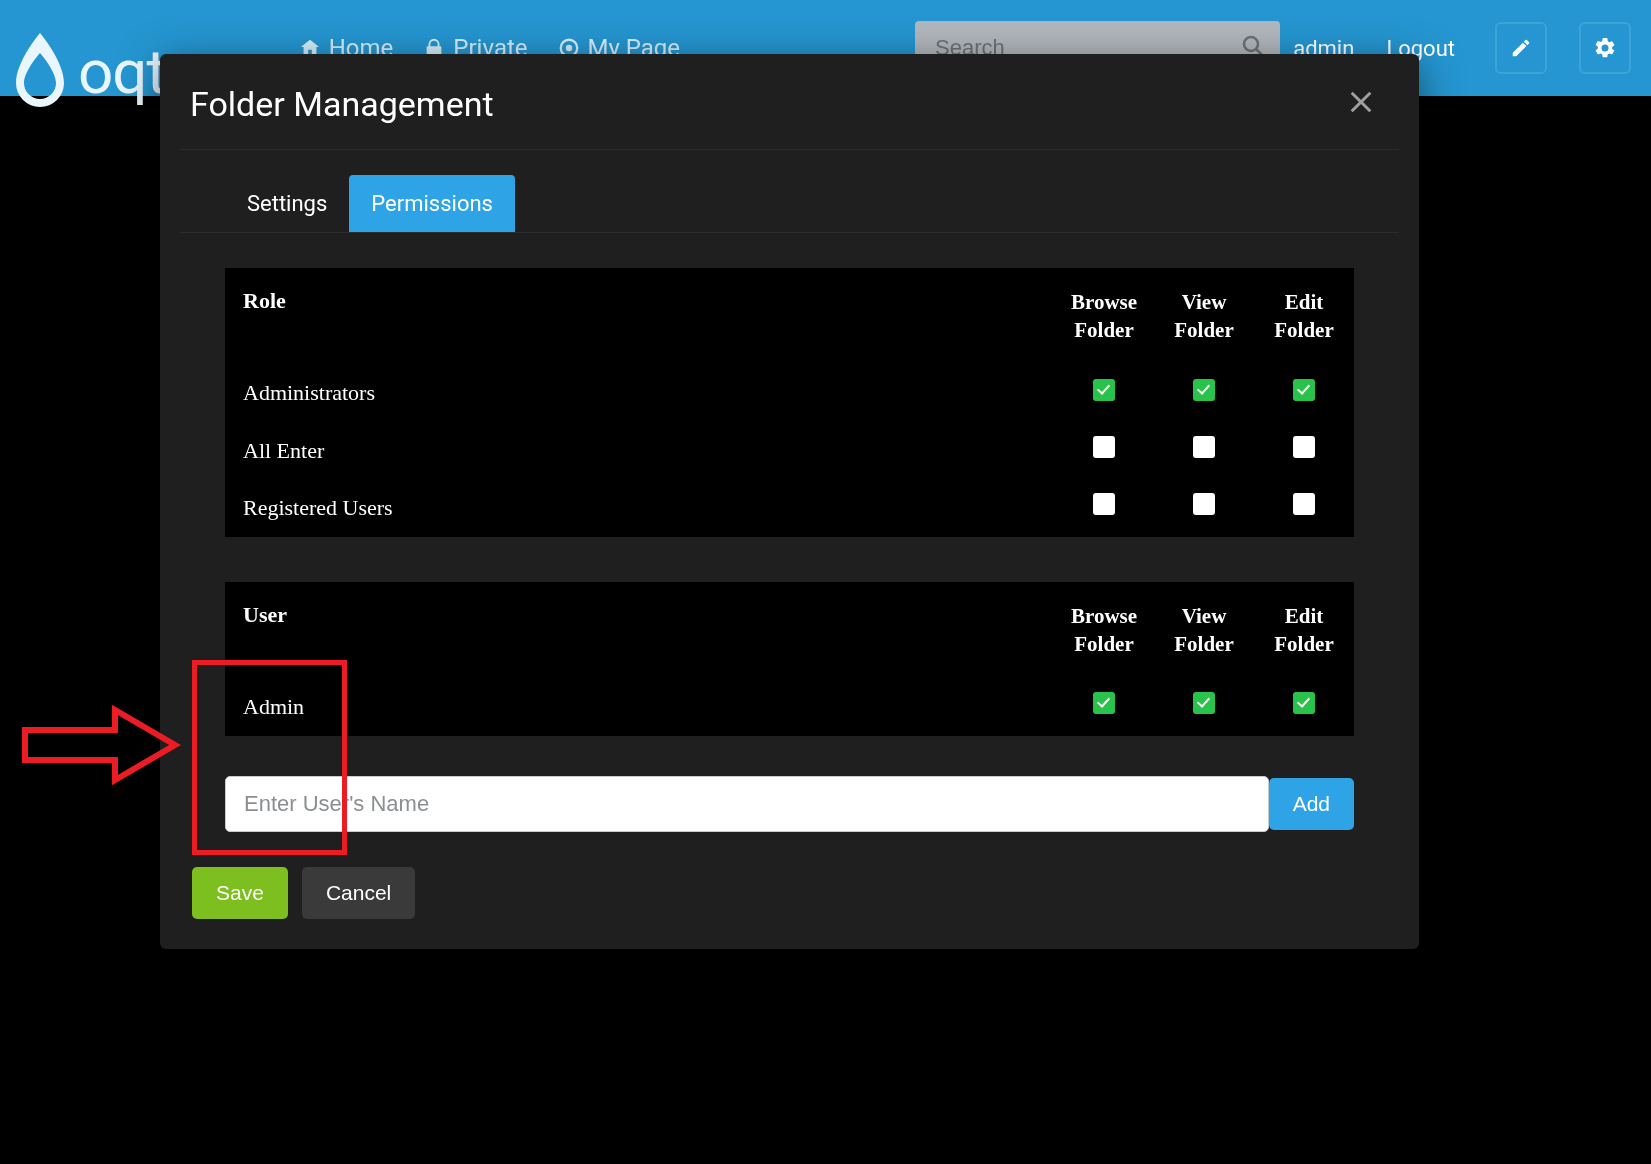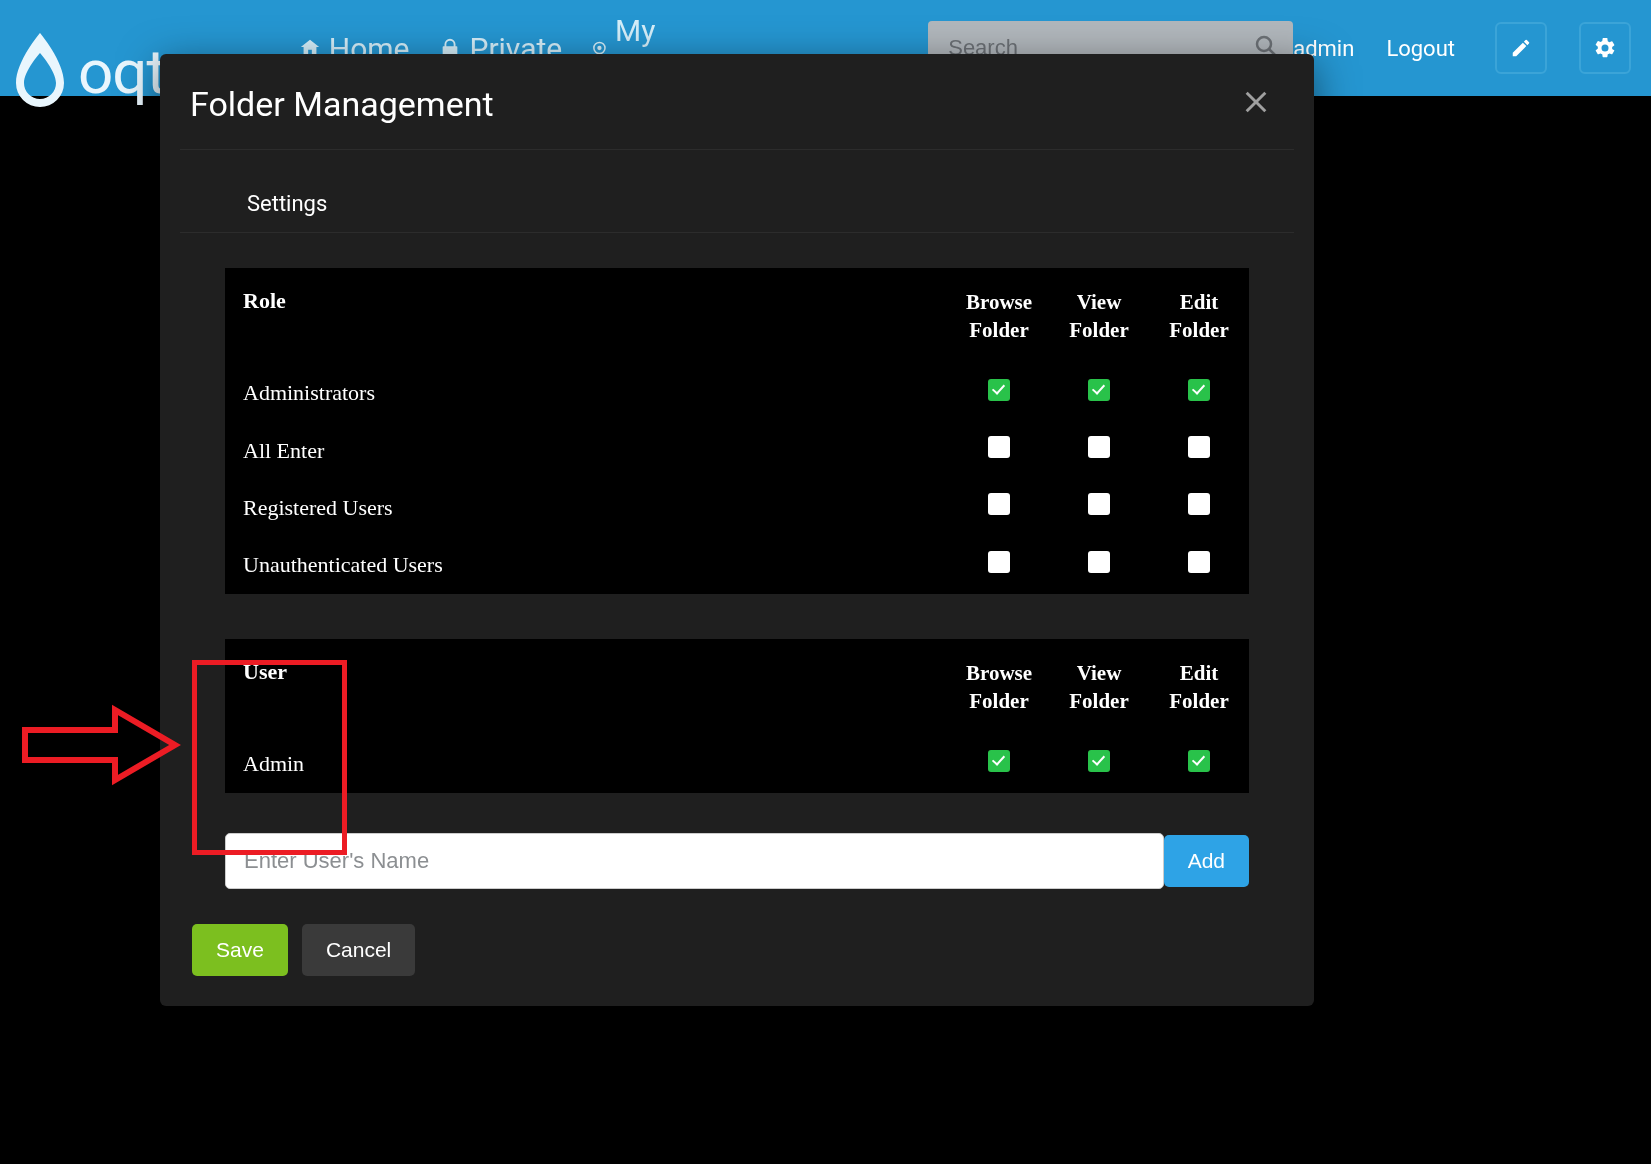--- a/index.html
+++ b/index.html
@@ -33,21 +33,21 @@
     font-weight: 400;
     font-size: 62px;
     letter-spacing: -1px;
     color: #e9f6fd;
     line-height: 1;
   }
   .nav {
     display: flex;
     align-items: center;
     gap: 30px;
-    font-size: 30px;
+    font-size: 24px;
     color: #d5eef9;
   }
   .nav-item {
     display: flex;
     align-items: center;
     gap: 8px;
     cursor: pointer;
   }
   .nav-icon { width: 22px; height: 22px; display:inline-block; }
   .search-box {
@@ -90,21 +90,21 @@
     justify-content: center;
     cursor: pointer;
     margin-left: 8px;
   }
 
   
   .modal {
     position: absolute;
     left: 160px;
     top: 54px;
-    width: 1154px;
+    width: 1259px;
     background: #1f1f1f;
     border-radius: 6px;
     box-shadow: 0 10px 40px rgba(0,0,0,0.5);
     padding: 30px 20px 30px 20px;
   }
   .modal-header {
     display: flex;
     justify-content: space-between;
     align-items: center;
     padding: 0 20px 25px 10px;
@@ -313,20 +313,21 @@
     <div class="close-btn">
       <svg width="28" height="28" viewBox="0 0 24 24">
         <line x1="4" y1="4" x2="20" y2="20" stroke="#a0a0a0" stroke-width="2.5"></line>
         <line x1="20" y1="4" x2="4" y2="20" stroke="#a0a0a0" stroke-width="2.5"></line>
       </svg>
     </div>
   </div>
 
   <div class="tabs">
     <div class="tab">Settings</div>
+    <div class="tab active">Permissions</div>
   </div>
 
   <div class="panel">
 
     <table class="perm">
       <thead>
         <tr>
           <th>Role</th>
           <th class="col-perm">Browse Folder</th>
           <th class="col-perm">View Folder</th>
@@ -341,26 +342,20 @@
           <td class="col-perm"><span class="chk checked"></span></td>
         </tr>
         <tr>
           <td>All Enter</td>
           <td class="col-perm"><span class="chk"></span></td>
           <td class="col-perm"><span class="chk"></span></td>
           <td class="col-perm"><span class="chk"></span></td>
         </tr>
         <tr>
           <td>Registered Users</td>
-          <td class="col-perm"><span class="chk"></span></td>
-          <td class="col-perm"><span class="chk"></span></td>
-          <td class="col-perm"><span class="chk"></span></td>
-        </tr>
-        <tr>
-          <td>Unauthenticated Users</td>
           <td class="col-perm"><span class="chk"></span></td>
           <td class="col-perm"><span class="chk"></span></td>
           <td class="col-perm"><span class="chk"></span></td>
         </tr>
       </tbody>
     </table>
 
     <div class="user-table-wrap">
       <table class="perm">
         <thead>

